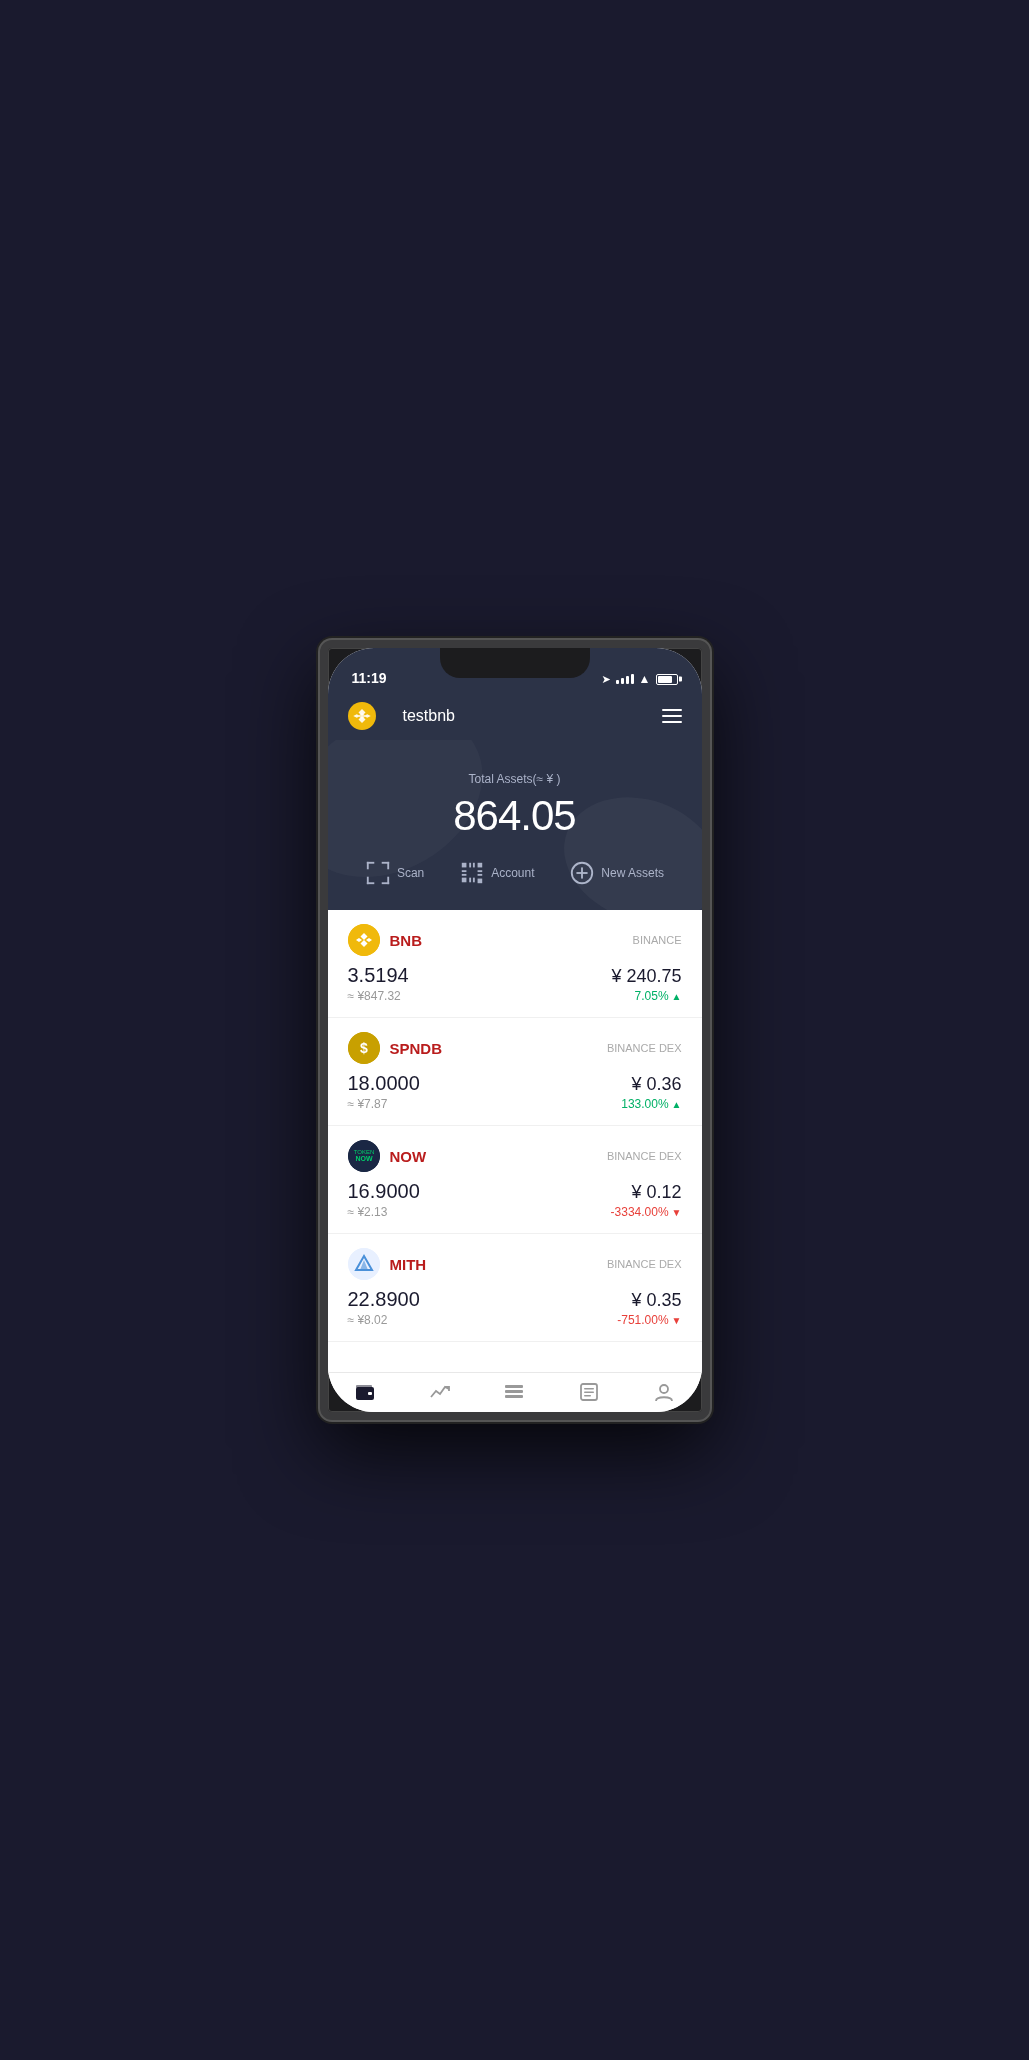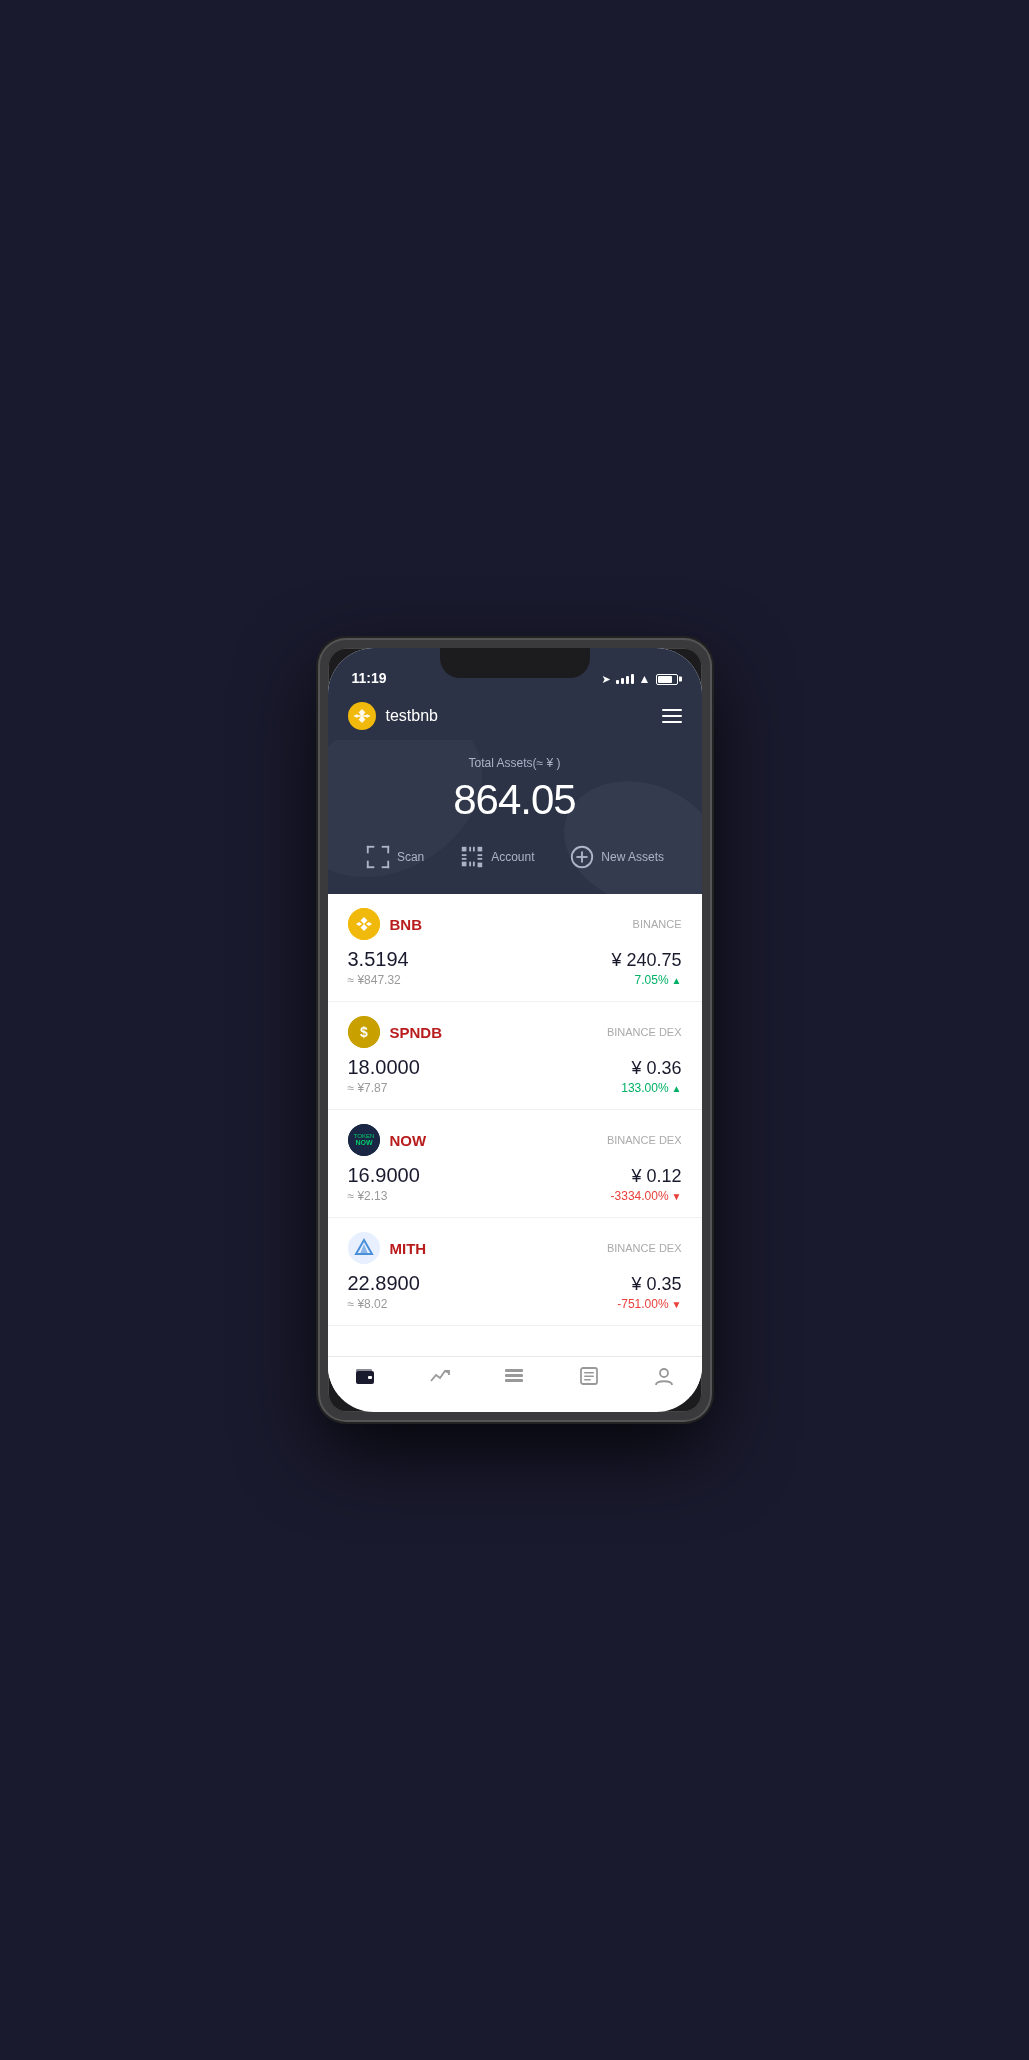--- a/index.html
+++ b/index.html
@@ -8,21 +8,21 @@
       display: flex;
       justify-content: center;
       align-items: center;
       min-height: 100vh;
       font-family: -apple-system, BlinkMacSystemFont, 'Helvetica Neue', sans-serif;
     }
     .phone-frame {
       width: 390px;
       height: 780px;
       background: #1c1c1e;
-      border-radius: 26px;
+      border-radius: 12px;
       border: 8px solid #3a3a3c;
       box-shadow:
         0 0 0 2px #555,
         0 0 0 4px #222,
         0 30px 80px rgba(0,0,0,0.8),
         inset 0 0 0 1px #444;
       position: relative;
       overflow: hidden;
     }
     
@@ -126,21 +126,21 @@
     .header {
       background: #2c3347;
       padding: 10px 20px;
       display: flex;
       align-items: center;
       justify-content: space-between;
     }
     .header-left {
       display: flex;
       align-items: center;
-      gap: 10px;
+      gap: 27px;
     }
     .bnb-logo {
       width: 28px;
       height: 28px;
     }
     .header-username {
       color: #fff;
       font-size: 16px;
       font-weight: 500;
     }
@@ -185,20 +185,21 @@
       width: 160px;
       height: 120px;
       background: rgba(255,255,255,0.04);
       border-radius: 50%;
       transform: rotate(20deg);
     }
     .total-label {
       color: #aab2c8;
       font-size: 12px;
       margin-bottom: 6px;
+      margin-top: 16px;
     }
     .total-amount {
       color: #fff;
       font-size: 42px;
       font-weight: 300;
       margin-bottom: 20px;
       letter-spacing: -1px;
     }
     .quick-actions {
       display: flex;

